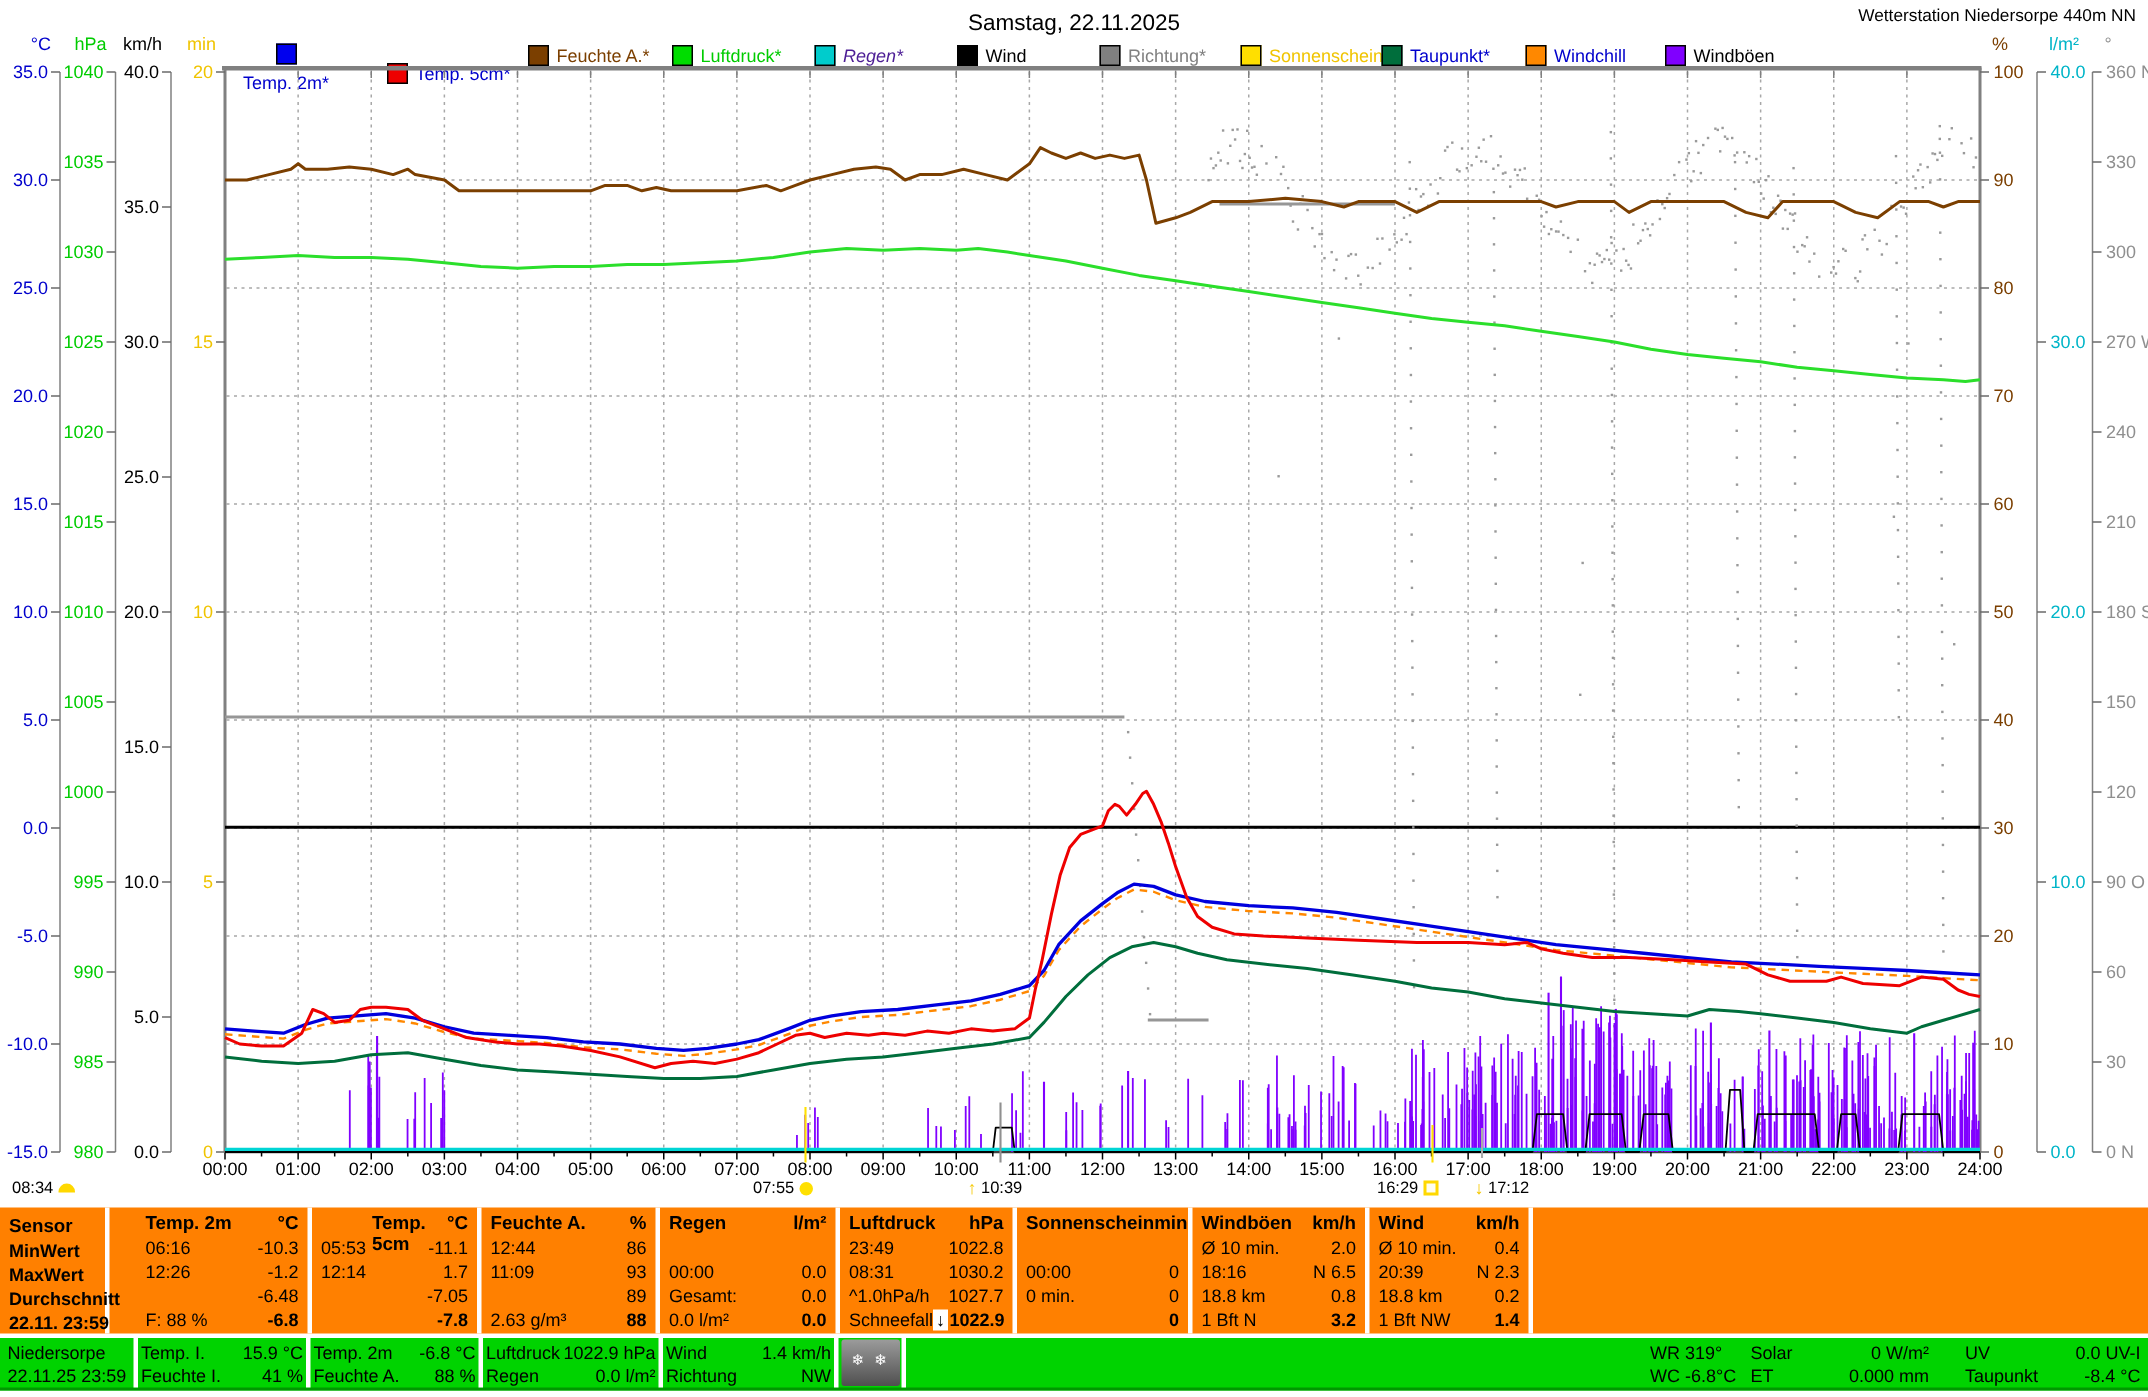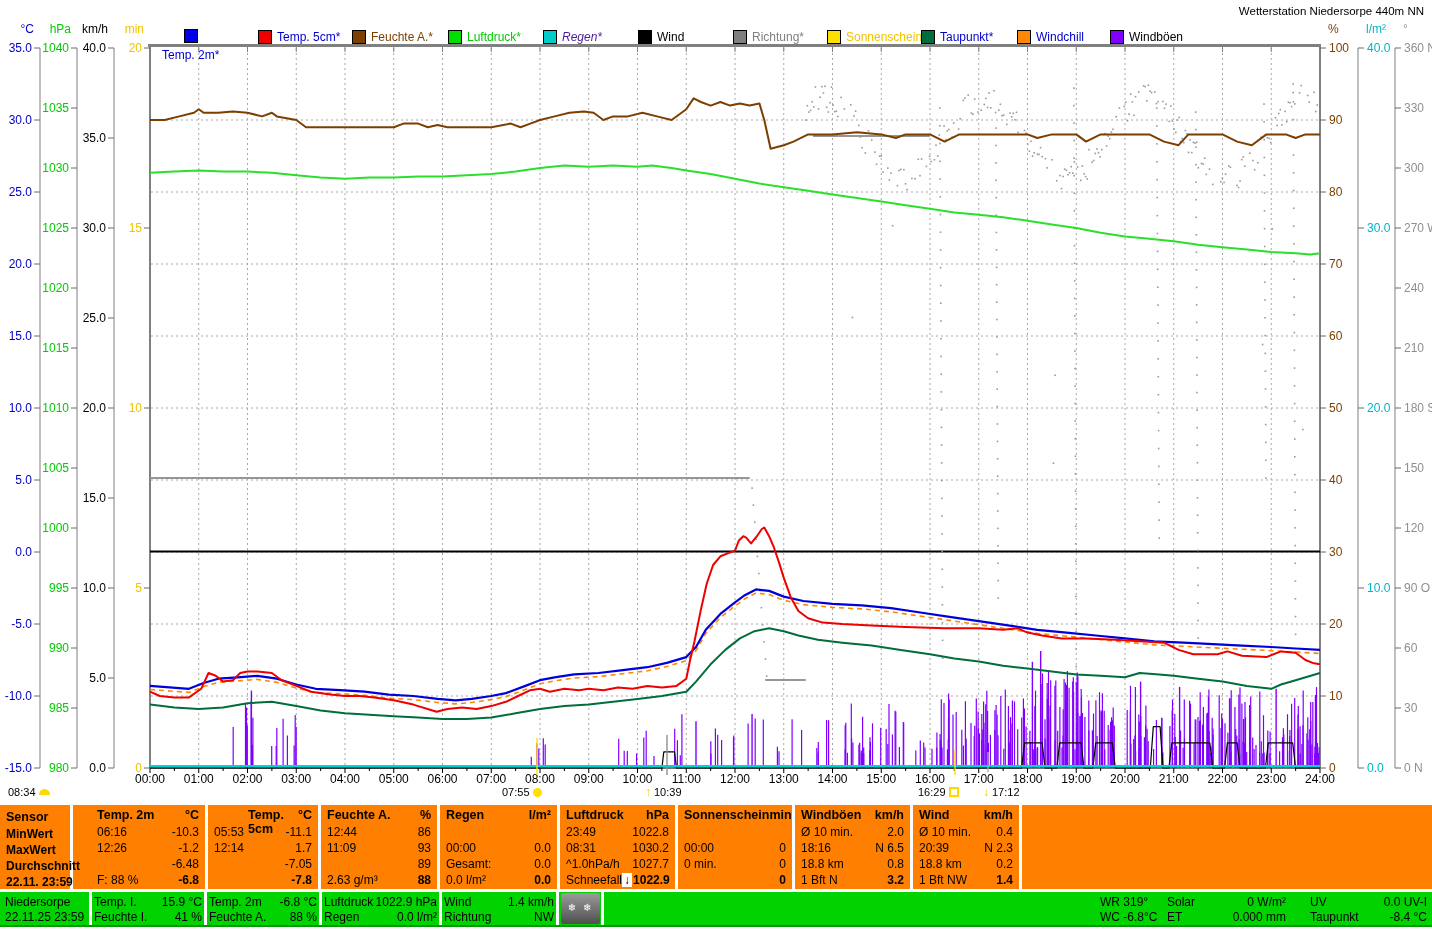--- a/index.html
+++ b/index.html
@@ -28,27 +28,28 @@
   .gcell{position:absolute;top:2px;height:29px}
   .grow{display:flex;justify-content:space-between;font-size:12px;height:15px;align-items:center;white-space:nowrap}
   .gsep{position:absolute;top:0;bottom:0;width:3px;background:#fff}
   .gicon{position:absolute;left:561px;top:1px;width:39px;height:31px;background:linear-gradient(#9b9b9b,#4f4f4f);
          border-radius:2px;color:#fff;font-size:10px;text-align:center;line-height:30px;letter-spacing:2px;overflow:hidden}
 </style>
 </head>
 <body>
 
 <div class="screen">
+  <div class="title">Samstag, 22.11.2025</div>
   <div class="station">Wetterstation Niedersorpe 440m NN</div>
   <div id="legend">
       <div class="lg" style="left: 162px; flex-direction: column;">
         <span class="lgbox" style="background: rgb(0, 0, 238);"></span>
         <span style="color: rgb(0, 0, 204);">Temp. 2m*</span>
       </div>
-      <div class="lg" style="left: 258px;">
+      <div class="lg" style="left: 258px; margin-top: 12px;">
         <span class="lgbox" style="background: rgb(238, 0, 0);"></span>
         <span style="color: rgb(0, 0, 204);">Temp. 5cm*</span>
       </div>
       <div class="lg" style="left: 352px;">
         <span class="lgbox" style="background: rgb(123, 63, 0);"></span>
         <span style="color: rgb(123, 63, 0);">Feuchte A.*</span>
       </div>
       <div class="lg" style="left: 448px;">
         <span class="lgbox" style="background: rgb(0, 221, 0);"></span>
         <span style="color: rgb(0, 204, 0);">Luftdruck*</span>

